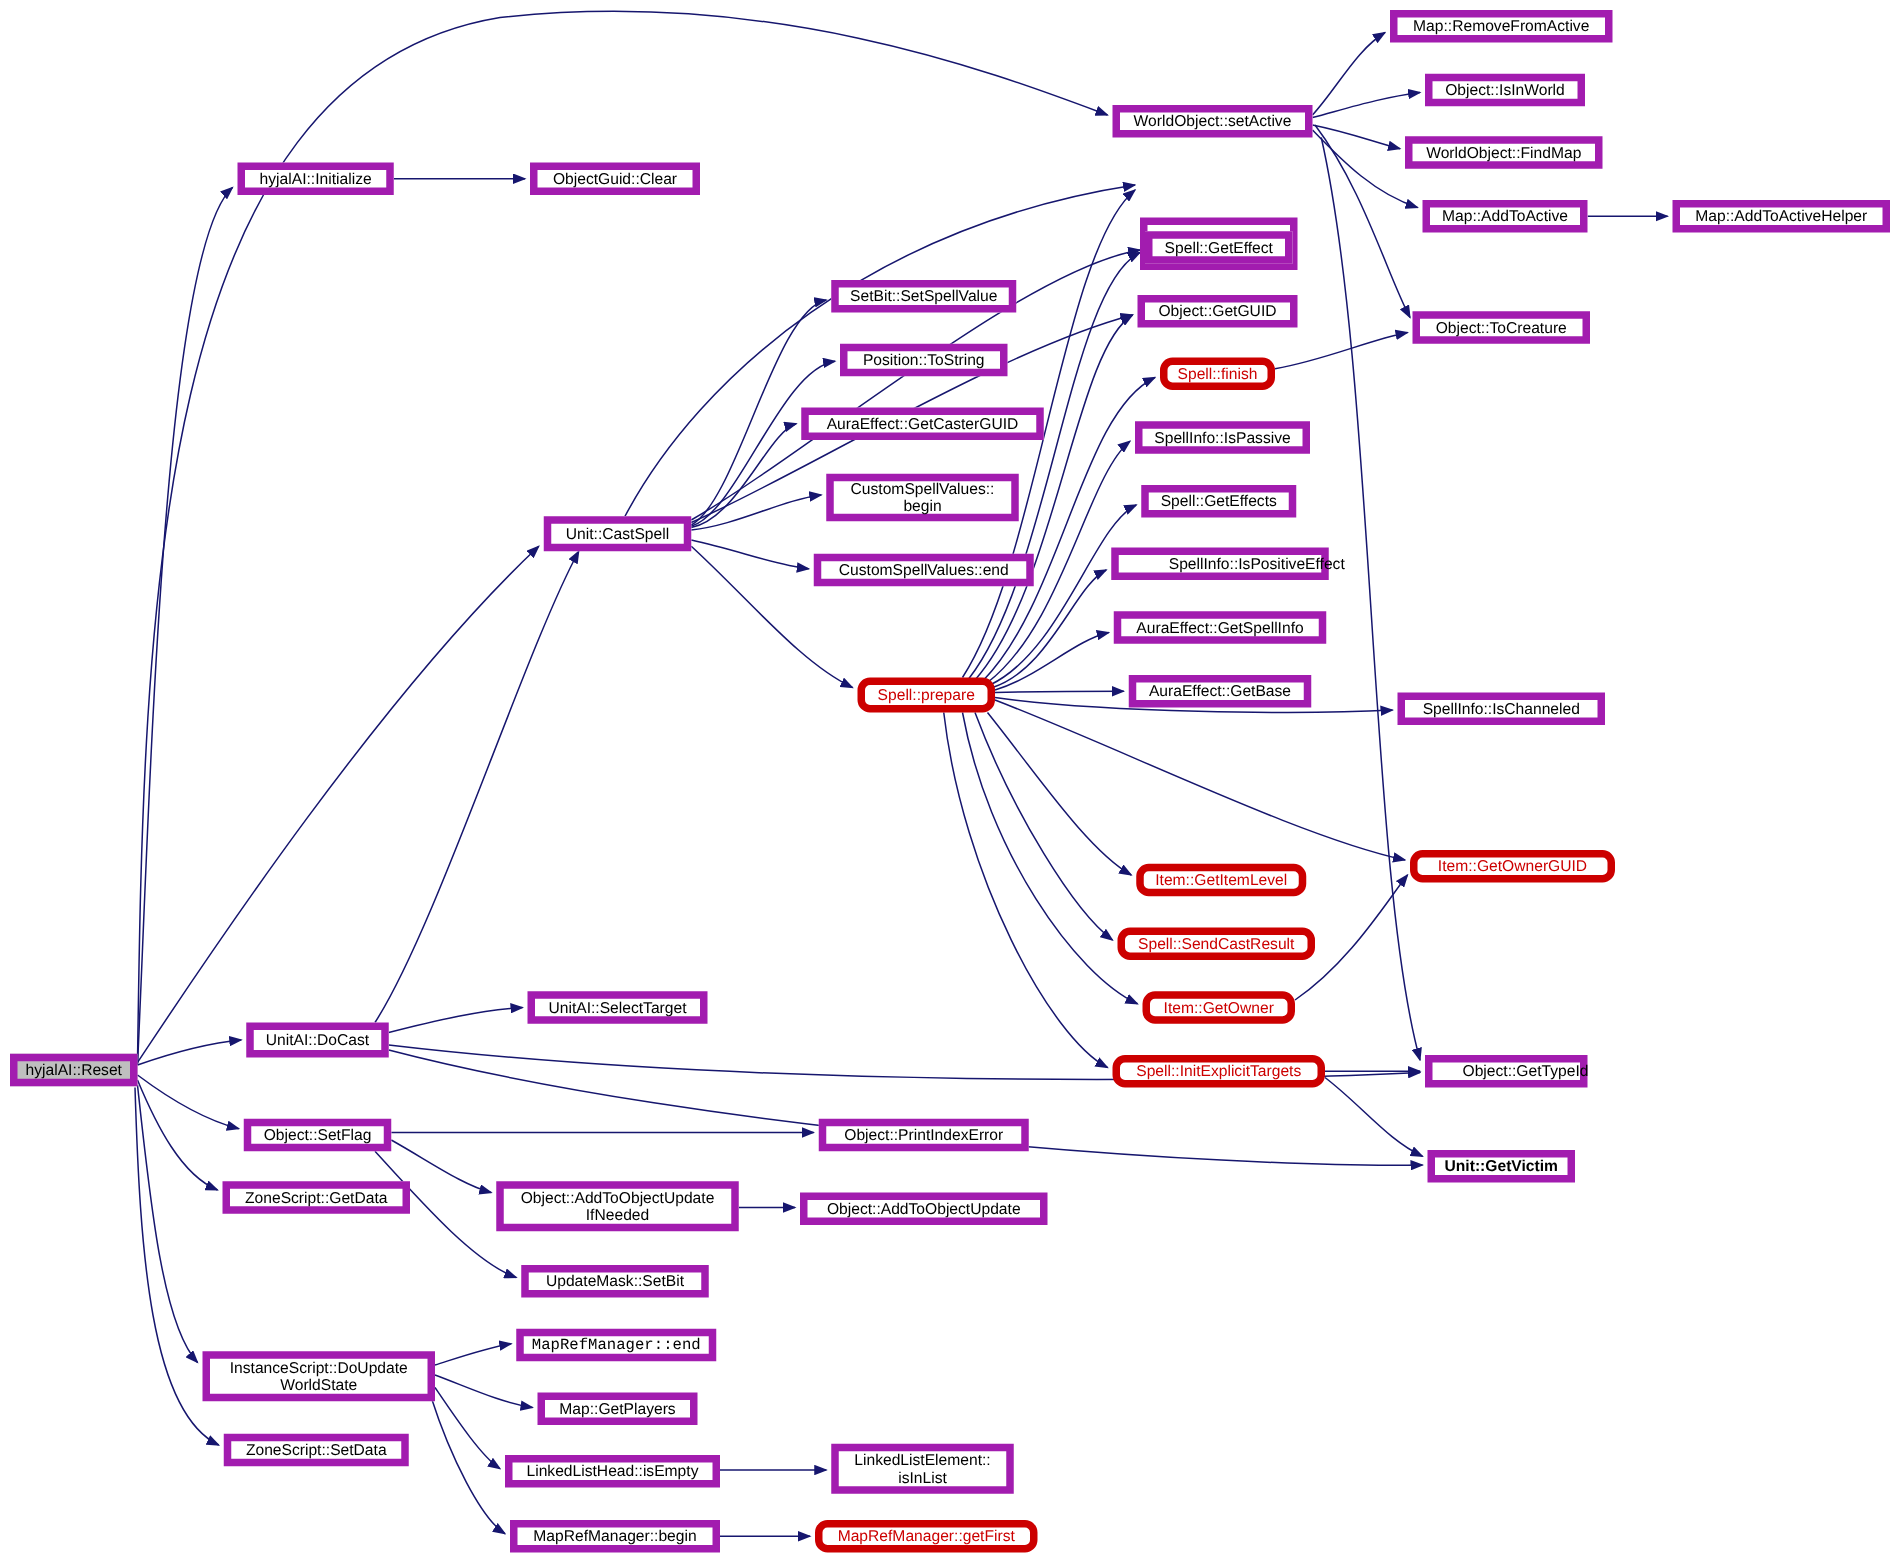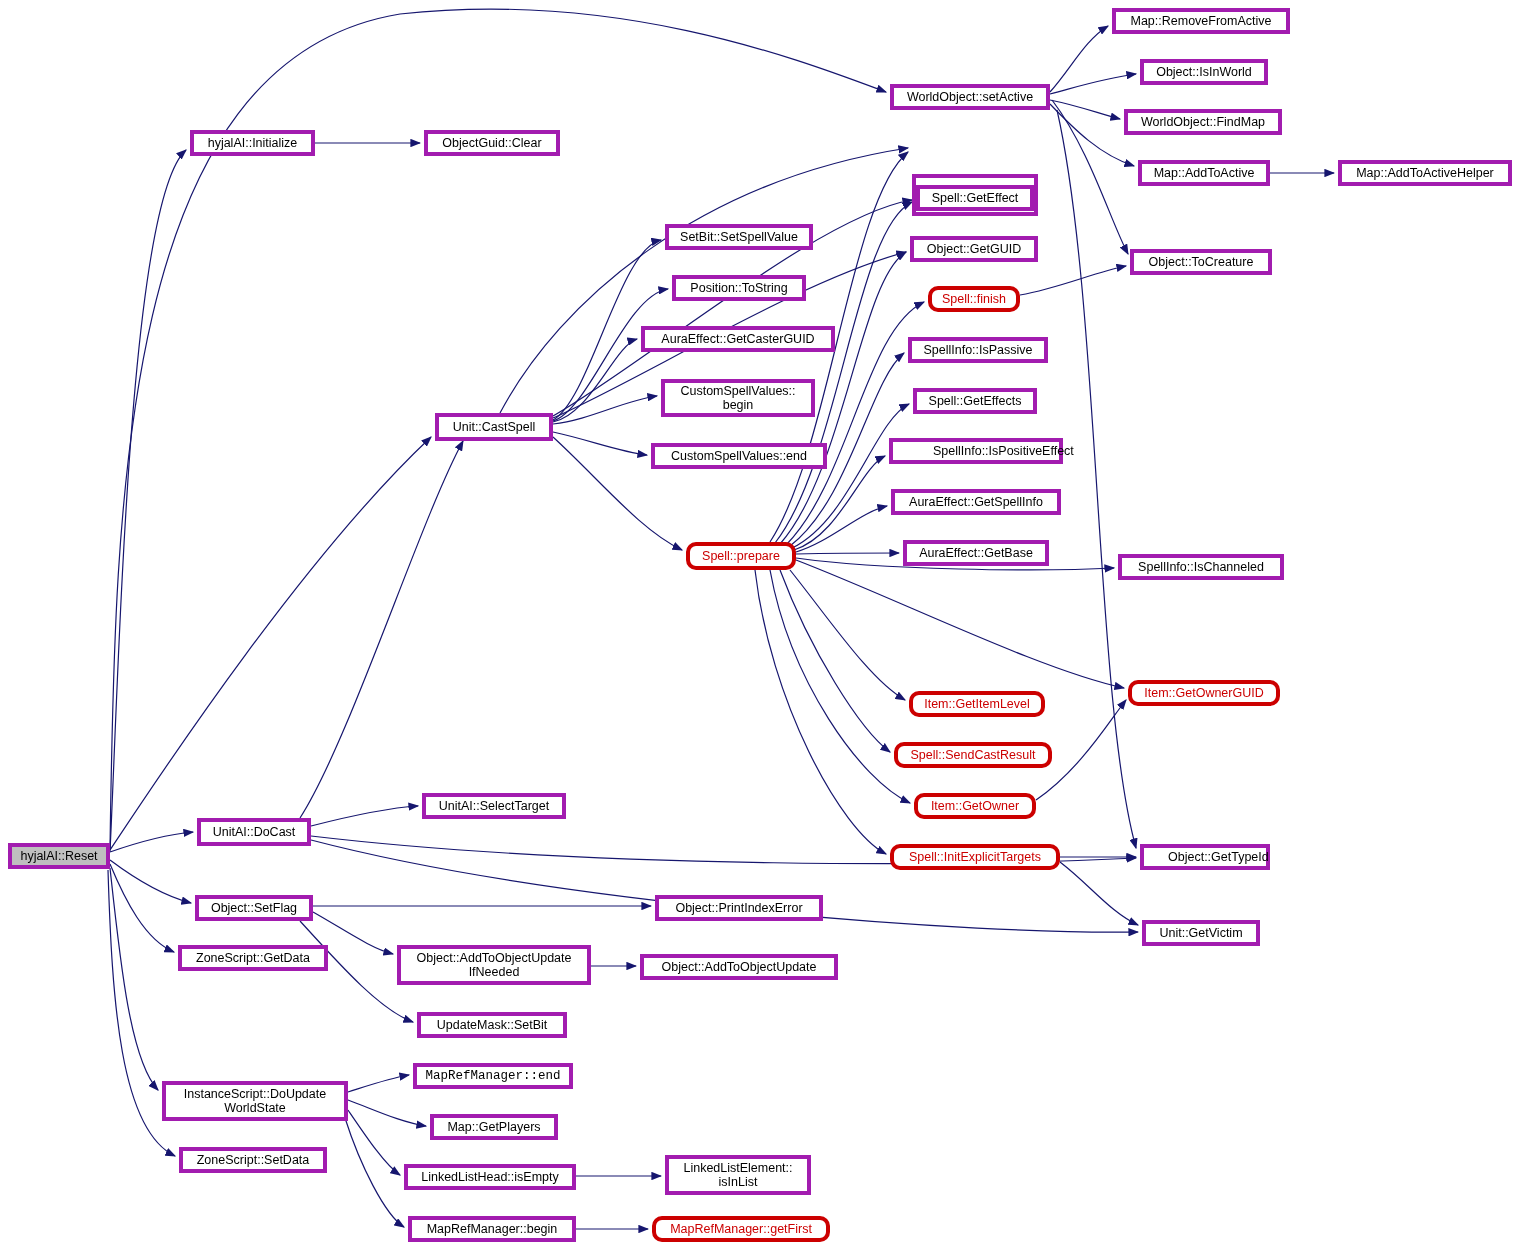--- a/index.html
+++ b/index.html
@@ -2,21 +2,21 @@
 <html><head>
 <meta charset="utf-8">
 <style>
   html,body{margin:0;padding:0;background:#ffffff;}
   body{font-family:"Liberation Sans",sans-serif;}
   #canvas{position:relative;width:1520px;height:1253px;overflow:hidden;background:#fff;}
   #edges{position:absolute;left:0;top:0;width:1520px;height:1253px;}
   .node{
     position:absolute;
     box-sizing:border-box;
-    border:4px solid #a21caf;
+    border:6px solid #a21caf;
     background:#ffffff;
     color:#000;
     font-size:12.5px;
     line-height:14px;
     text-align:center;
     display:flex;
     align-items:center;
     justify-content:center;
     white-space:pre-line;
     padding:0 3px;
@@ -177,26 +177,26 @@
     <div class="node" style="left: 1118px; top: 554px; width: 166px; height: 26px;"><span class="lbl">SpellInfo::IsChanneled</span></div>
     <div class="node" style="left: 665px; top: 224px; width: 148px; height: 26px;"><span class="lbl">SetBit::SetSpellValue</span></div>
     <div class="node" style="left: 672px; top: 275px; width: 134px; height: 26px;"><span class="lbl">Position::ToString</span></div>
     <div class="node" style="left: 641px; top: 326px; width: 194px; height: 26px;"><span class="lbl">AuraEffect::GetCasterGUID</span></div>
     <div class="node" style="left: 661px; top: 379px; width: 154px; height: 38px;"><span class="lbl">CustomSpellValues::
 begin</span></div>
     <div class="node" style="left: 651px; top: 443px; width: 176px; height: 26px;"><span class="lbl">CustomSpellValues::end</span></div>
     <div class="node" style="left: 435px; top: 413px; width: 118px; height: 28px;"><span class="lbl">Unit::CastSpell</span></div>
     <div class="node red" style="left: 686px; top: 542px; width: 110px; height: 28px;"><span class="lbl">Spell::prepare</span></div>
     <div class="node red" style="left: 909px; top: 691px; width: 136px; height: 26px;"><span class="lbl">Item::GetItemLevel</span></div>
-    <div class="node red" style="left: 1128px; top: 680px; width: 152px; height: 26px;"><span class="lbl">Item::GetOwnerGUID</span></div>
+    <div class="node red" style="left: 1128px; top: 680px; width: 164px; height: 26px;"><span class="lbl">Item::GetOwnerGUID</span></div>
     <div class="node red" style="left: 894px; top: 742px; width: 158px; height: 26px;"><span class="lbl">Spell::SendCastResult</span></div>
     <div class="node red" style="left: 914px; top: 793px; width: 122px; height: 26px;"><span class="lbl">Item::GetOwner</span></div>
     <div class="node red" style="left: 890px; top: 844px; width: 170px; height: 26px;"><span class="lbl">Spell::InitExplicitTargets</span></div>
     <div class="node" style="left: 1140px; top: 844px; width: 130px; height: 26px; padding-left: 24px;"><span class="lbl">Object::GetTypeId</span></div>
-    <div class="node" style="left: 1142px; top: 920px; width: 118px; height: 26px;"><span class="lbl">Unit::GetVictim</span></div>
+    <div class="node" style="left: 1142px; top: 920px; width: 118px; height: 26px; font-weight: bold;"><span class="lbl">Unit::GetVictim</span></div>
     <div class="node" style="left: 422px; top: 793px; width: 144px; height: 26px;"><span class="lbl">UnitAI::SelectTarget</span></div>
     <div class="node" style="left: 197px; top: 818px; width: 114px; height: 28px;"><span class="lbl">UnitAI::DoCast</span></div>
     <div class="node" style="left: 195px; top: 895px; width: 118px; height: 26px;"><span class="lbl">Object::SetFlag</span></div>
     <div class="node" style="left: 655px; top: 895px; width: 168px; height: 26px;"><span class="lbl">Object::PrintIndexError</span></div>
     <div class="node" style="left: 178px; top: 945px; width: 150px; height: 26px;"><span class="lbl">ZoneScript::GetData</span></div>
     <div class="node" style="left: 397px; top: 945px; width: 194px; height: 40px;"><span class="lbl">Object::AddToObjectUpdate
 IfNeeded</span></div>
     <div class="node" style="left: 640px; top: 954px; width: 198px; height: 26px;"><span class="lbl">Object::AddToObjectUpdate</span></div>
     <div class="node" style="left: 417px; top: 1012px; width: 150px; height: 26px;"><span class="lbl">UpdateMask::SetBit</span></div>
     <div class="node" style="left: 162px; top: 1081px; width: 186px; height: 40px;"><span class="lbl">InstanceScript::DoUpdate

